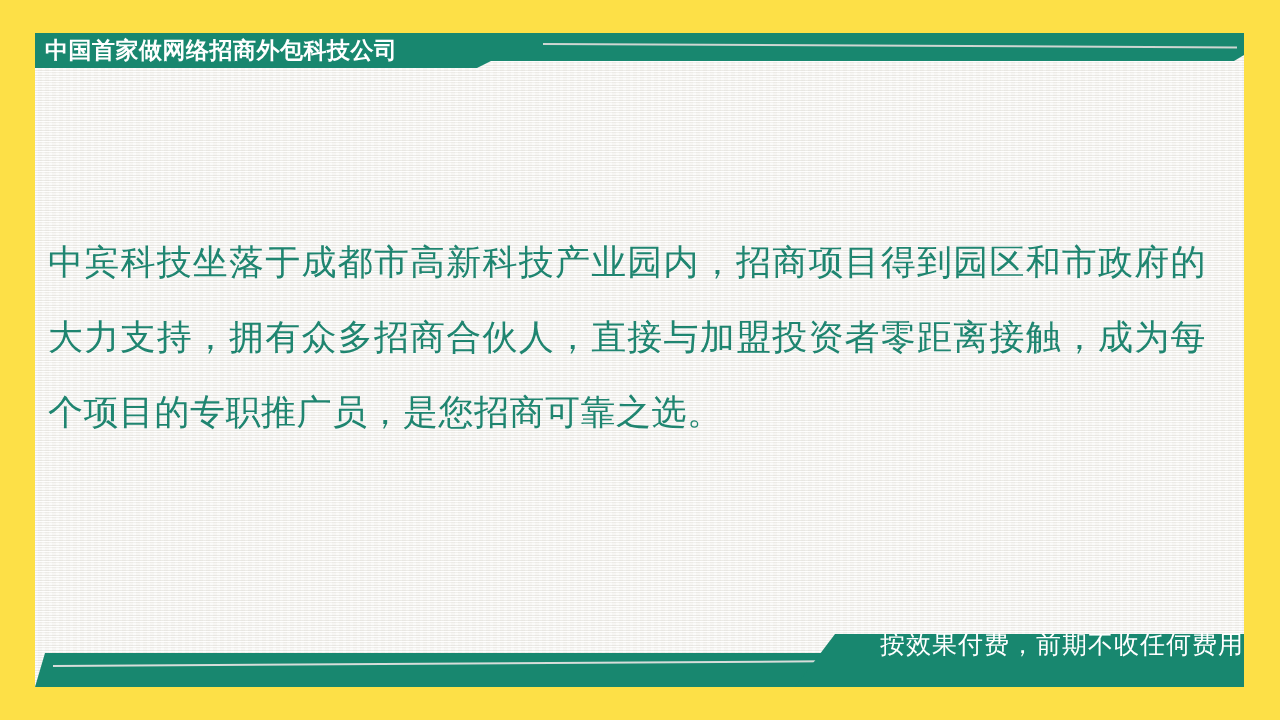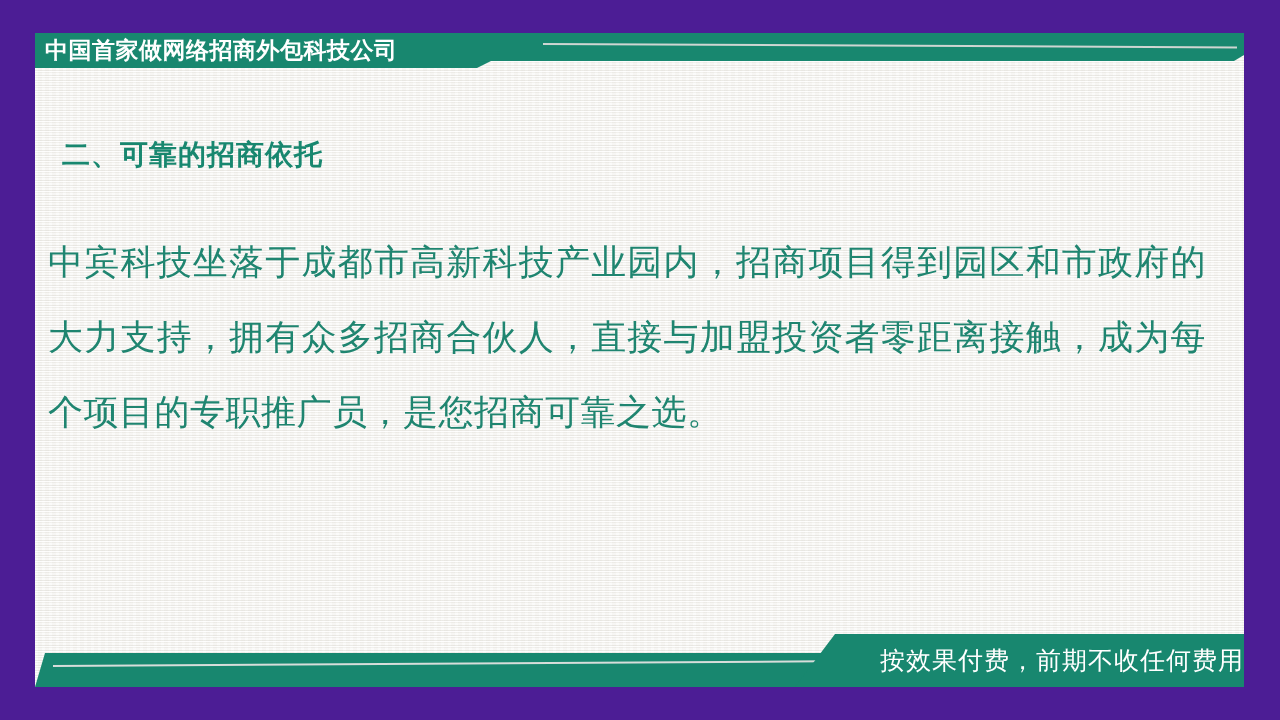--- a/index.html
+++ b/index.html
@@ -10,21 +10,21 @@
   }
   body {
     font-family: "Liberation Sans", "DejaVu Sans", sans-serif;
   }
 
   .slide {
     position: relative;
     width: 1280px;
     height: 720px;
     overflow: hidden;
-    background: #4c1d95;
+    background: #fde047;
   }
 
   
   .paper {
     position: absolute;
     left: 35px;
     top: 33px;
     right: 36px;
     bottom: 33px;
     background-color: #f3f2ef;
@@ -176,21 +176,21 @@
     width: 770px;
     height: 2px;
     background: #d7ddda;
     transform: rotate(-0.35deg);
     transform-origin: left center;
   }
 
   .footer-text {
     position: absolute;
     left: 845px;
-    bottom: 0;
+    bottom: 16px;
     height: 53px;
     line-height: 53px;
     font-family: "Liberation Sans", "DejaVu Sans", sans-serif;
     font-size: 25px;
     color: #ffffff;
     letter-spacing: 1px;
     white-space: nowrap;
     margin-top: 7px;
   }
 </style>
@@ -202,21 +202,20 @@
   <div class="paper">
 
     <div class="header-wrap">
       <div class="header-block"></div>
       <div class="header-bar"></div>
       <div class="header-hairline"></div>
       <div class="header-title">中国首家做网络招商外包科技公司</div>
     </div>
 
     <div class="content">
-      <div class="section-heading">二、可靠的招商依托</div>
       <div class="body-text">中宾科技坐落于成都市高新科技产业园内，招商项目得到园区和市政府的大力支持，拥有众多招商合伙人，直接与加盟投资者零距离接触，成为每个项目的专职推广员，是您招商可靠之选。</div>
     </div>
 
     <div class="footer-wrap">
       <div class="footer-bar"></div>
       <div class="footer-hairline"></div>
       <div class="footer-block"></div>
       <div class="footer-text">按效果付费，前期不收任何费用</div>
     </div>
 

